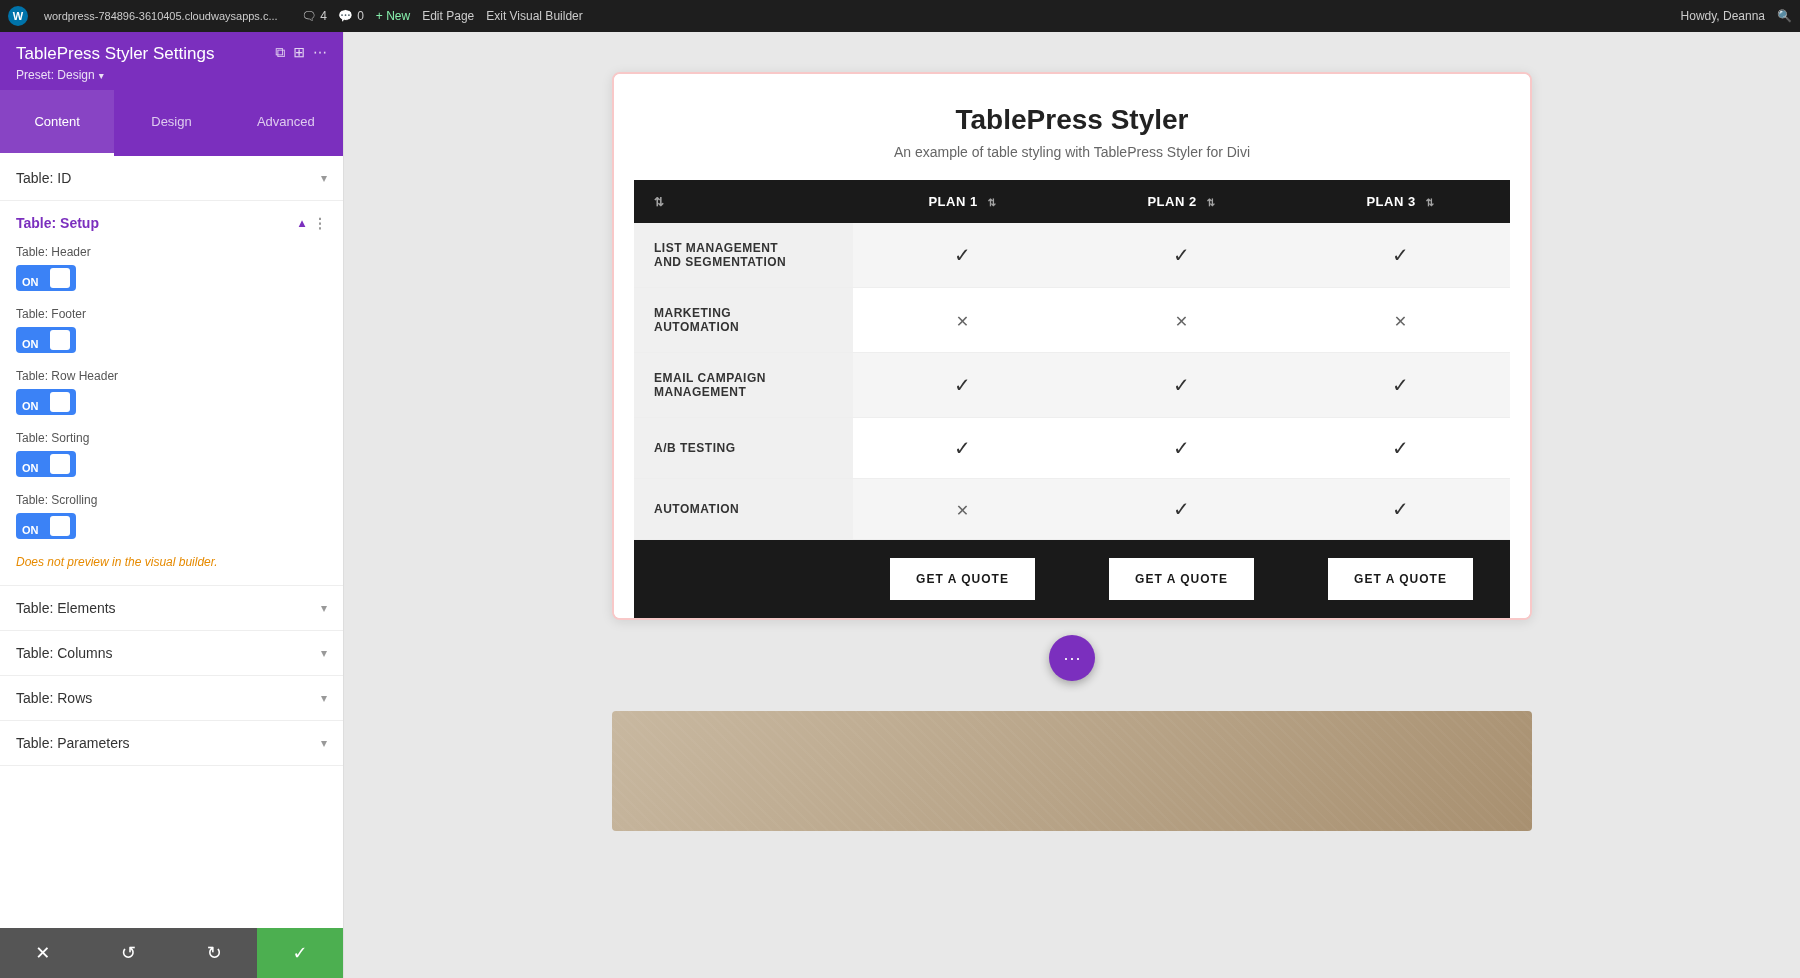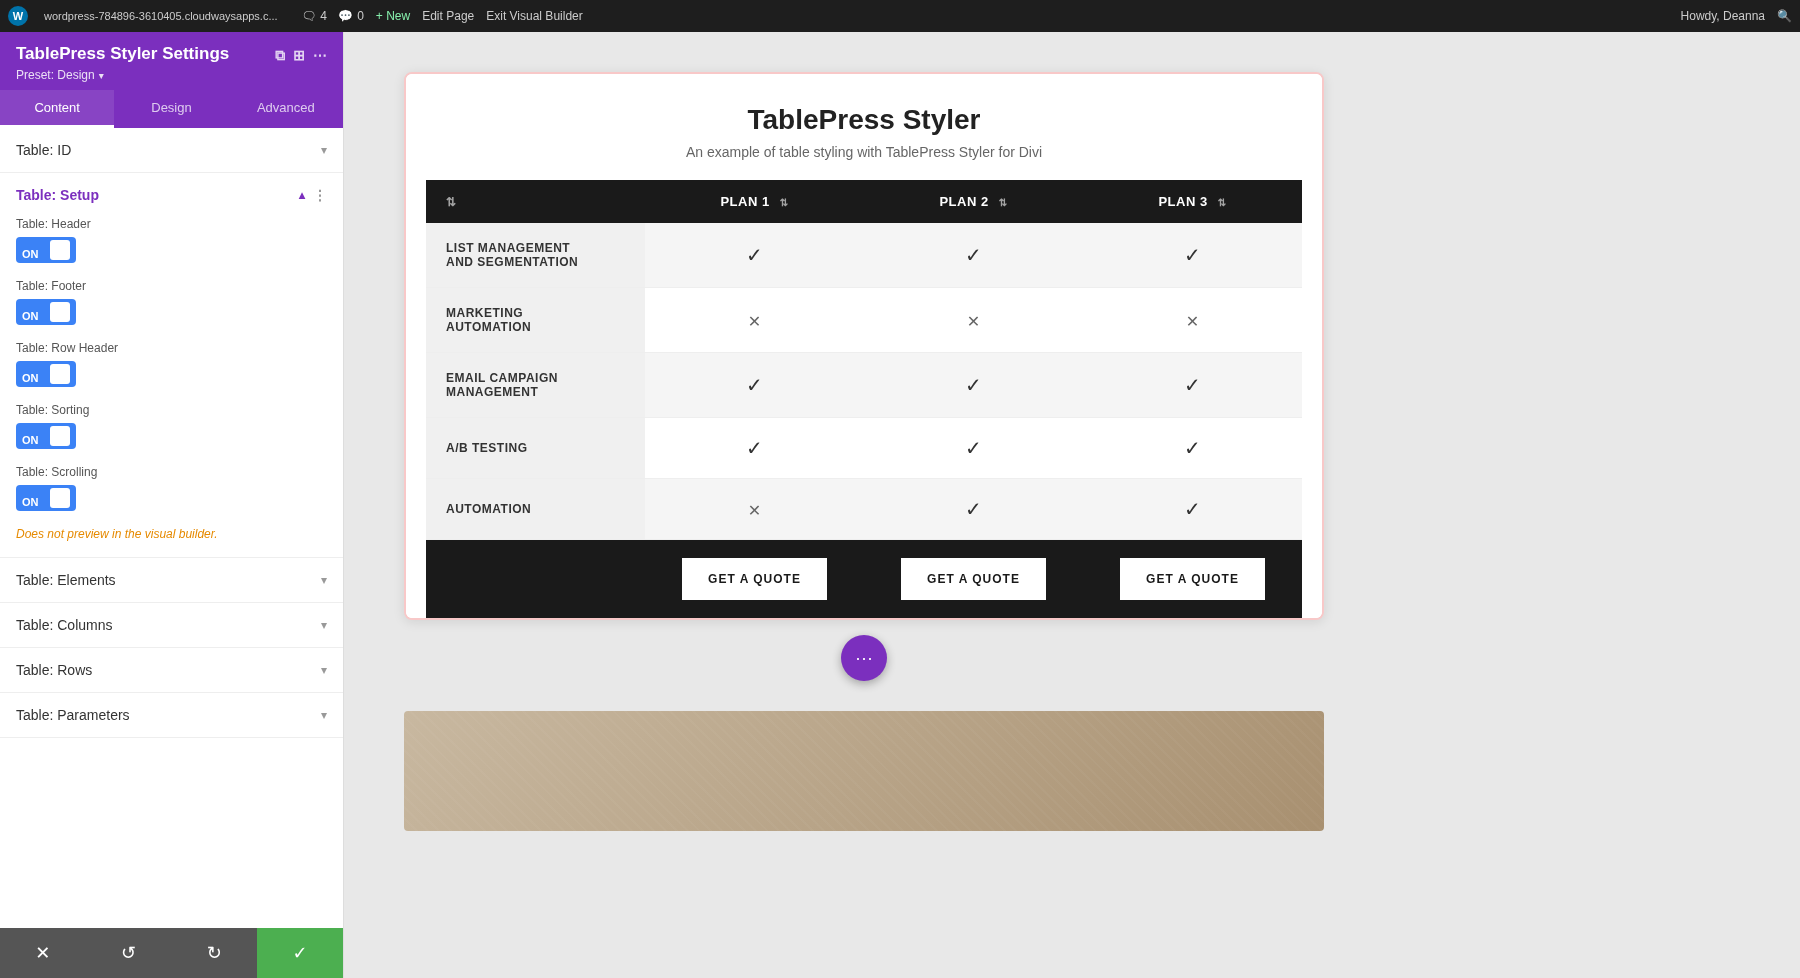--- a/index.html
+++ b/index.html
@@ -51,32 +51,32 @@
       flex-shrink: 0;
       overflow: hidden;
       border-right: 1px solid #ddd;
     }
 
     .sidebar-header {
       background: #7b2fbe;
       color: white;
       padding: 12px 16px 8px;
     }
-    .sidebar-header .title { font-size: 17px; font-weight: 700; display: flex; align-items: flex-end; gap: 16px; }
+    .sidebar-header .title { font-size: 17px; font-weight: 400; display: flex; align-items: flex-start; gap: 16px; }
     .sidebar-header .title-icons { display: flex; gap: 8px; margin-left: auto; }
     .sidebar-header .title-icon { color: rgba(255,255,255,0.8); cursor: pointer; font-size: 14px; }
     .sidebar-header .preset { color: rgba(255,255,255,0.85); font-size: 12px; margin-top: 4px; display: flex; align-items: center; gap: 4px; cursor: pointer; }
 
     .sidebar-tabs {
       display: flex;
       background: #7b2fbe;
     }
     .sidebar-tab {
       flex: 1;
-      padding: 10px 0;
+      padding: 24px 0;
       text-align: center;
       color: rgba(255,255,255,0.75);
       font-size: 13px;
       cursor: pointer;
       border-bottom: 3px solid transparent;
     }
     .sidebar-tab.active {
       color: white;
       border-bottom: 3px solid white;
       background: rgba(255,255,255,0.1);
@@ -176,21 +176,21 @@
     .bottom-toolbar .btn-save { background: #4caf50; color: white; }
 
     
     .content-area {
       flex: 1;
       background: #e8e8e8;
       overflow-y: auto;
       padding: 40px 60px;
       display: flex;
       flex-direction: column;
-      align-items: flex-start;
+      align-items: center;
       gap: 30px;
     }
 
     
     .table-card {
       background: white;
       border-radius: 8px;
       border: 2px solid #f8c8c8;
       overflow: hidden;
       width: 920px;

